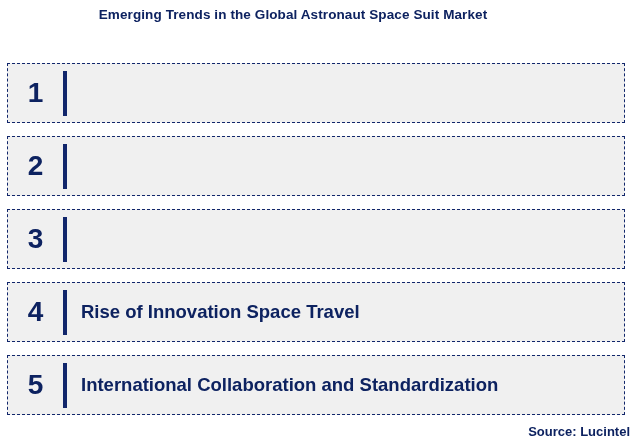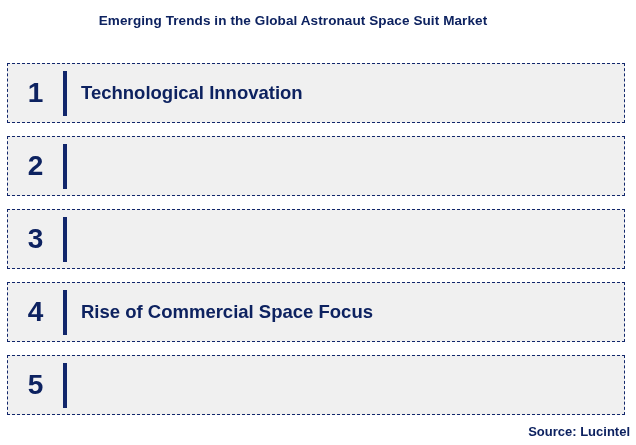--- a/index.html
+++ b/index.html
@@ -18,21 +18,21 @@
   #page {
     position: relative;
     width: 636px;
     height: 445px;
     box-sizing: border-box;
   }
 
   #chart-title {
     position: absolute;
     left: 0;
-    top: 13px;
+    top: 7px;
     width: 586px;
     text-align: center;
     font-size: 13.5px;
     font-weight: bold;
     color: #0d2260;
     letter-spacing: 0.1px;
     white-space: nowrap;
   }
 
   #trend-list {
@@ -101,41 +101,41 @@
 
 <div id="page">
 
   <div id="chart-title">Emerging Trends in the Global Astronaut Space Suit Market</div>
 
   <div id="trend-list">
 
     <div class="trend-row">
       <div class="trend-number">1</div>
       <div class="trend-divider"></div>
-      <div class="trend-label">Technological Innovation</div>
     </div>
 
     <div class="trend-row">
       <div class="trend-number">2</div>
       <div class="trend-divider"></div>
     </div>
 
     <div class="trend-row">
       <div class="trend-number">3</div>
       <div class="trend-divider"></div>
     </div>
 
     <div class="trend-row">
       <div class="trend-number">4</div>
       <div class="trend-divider"></div>
-      <div class="trend-label">Rise of Commercial Space Focus</div>
+      <div class="trend-label">Rise of Innovation Space Travel</div>
     </div>
 
     <div class="trend-row">
       <div class="trend-number">5</div>
       <div class="trend-divider"></div>
+      <div class="trend-label">International Collaboration and Standardization</div>
     </div>
 
   </div>
 
   <div id="source-note">Source: Lucintel</div>
 
 </div>
 
 </body></html>

